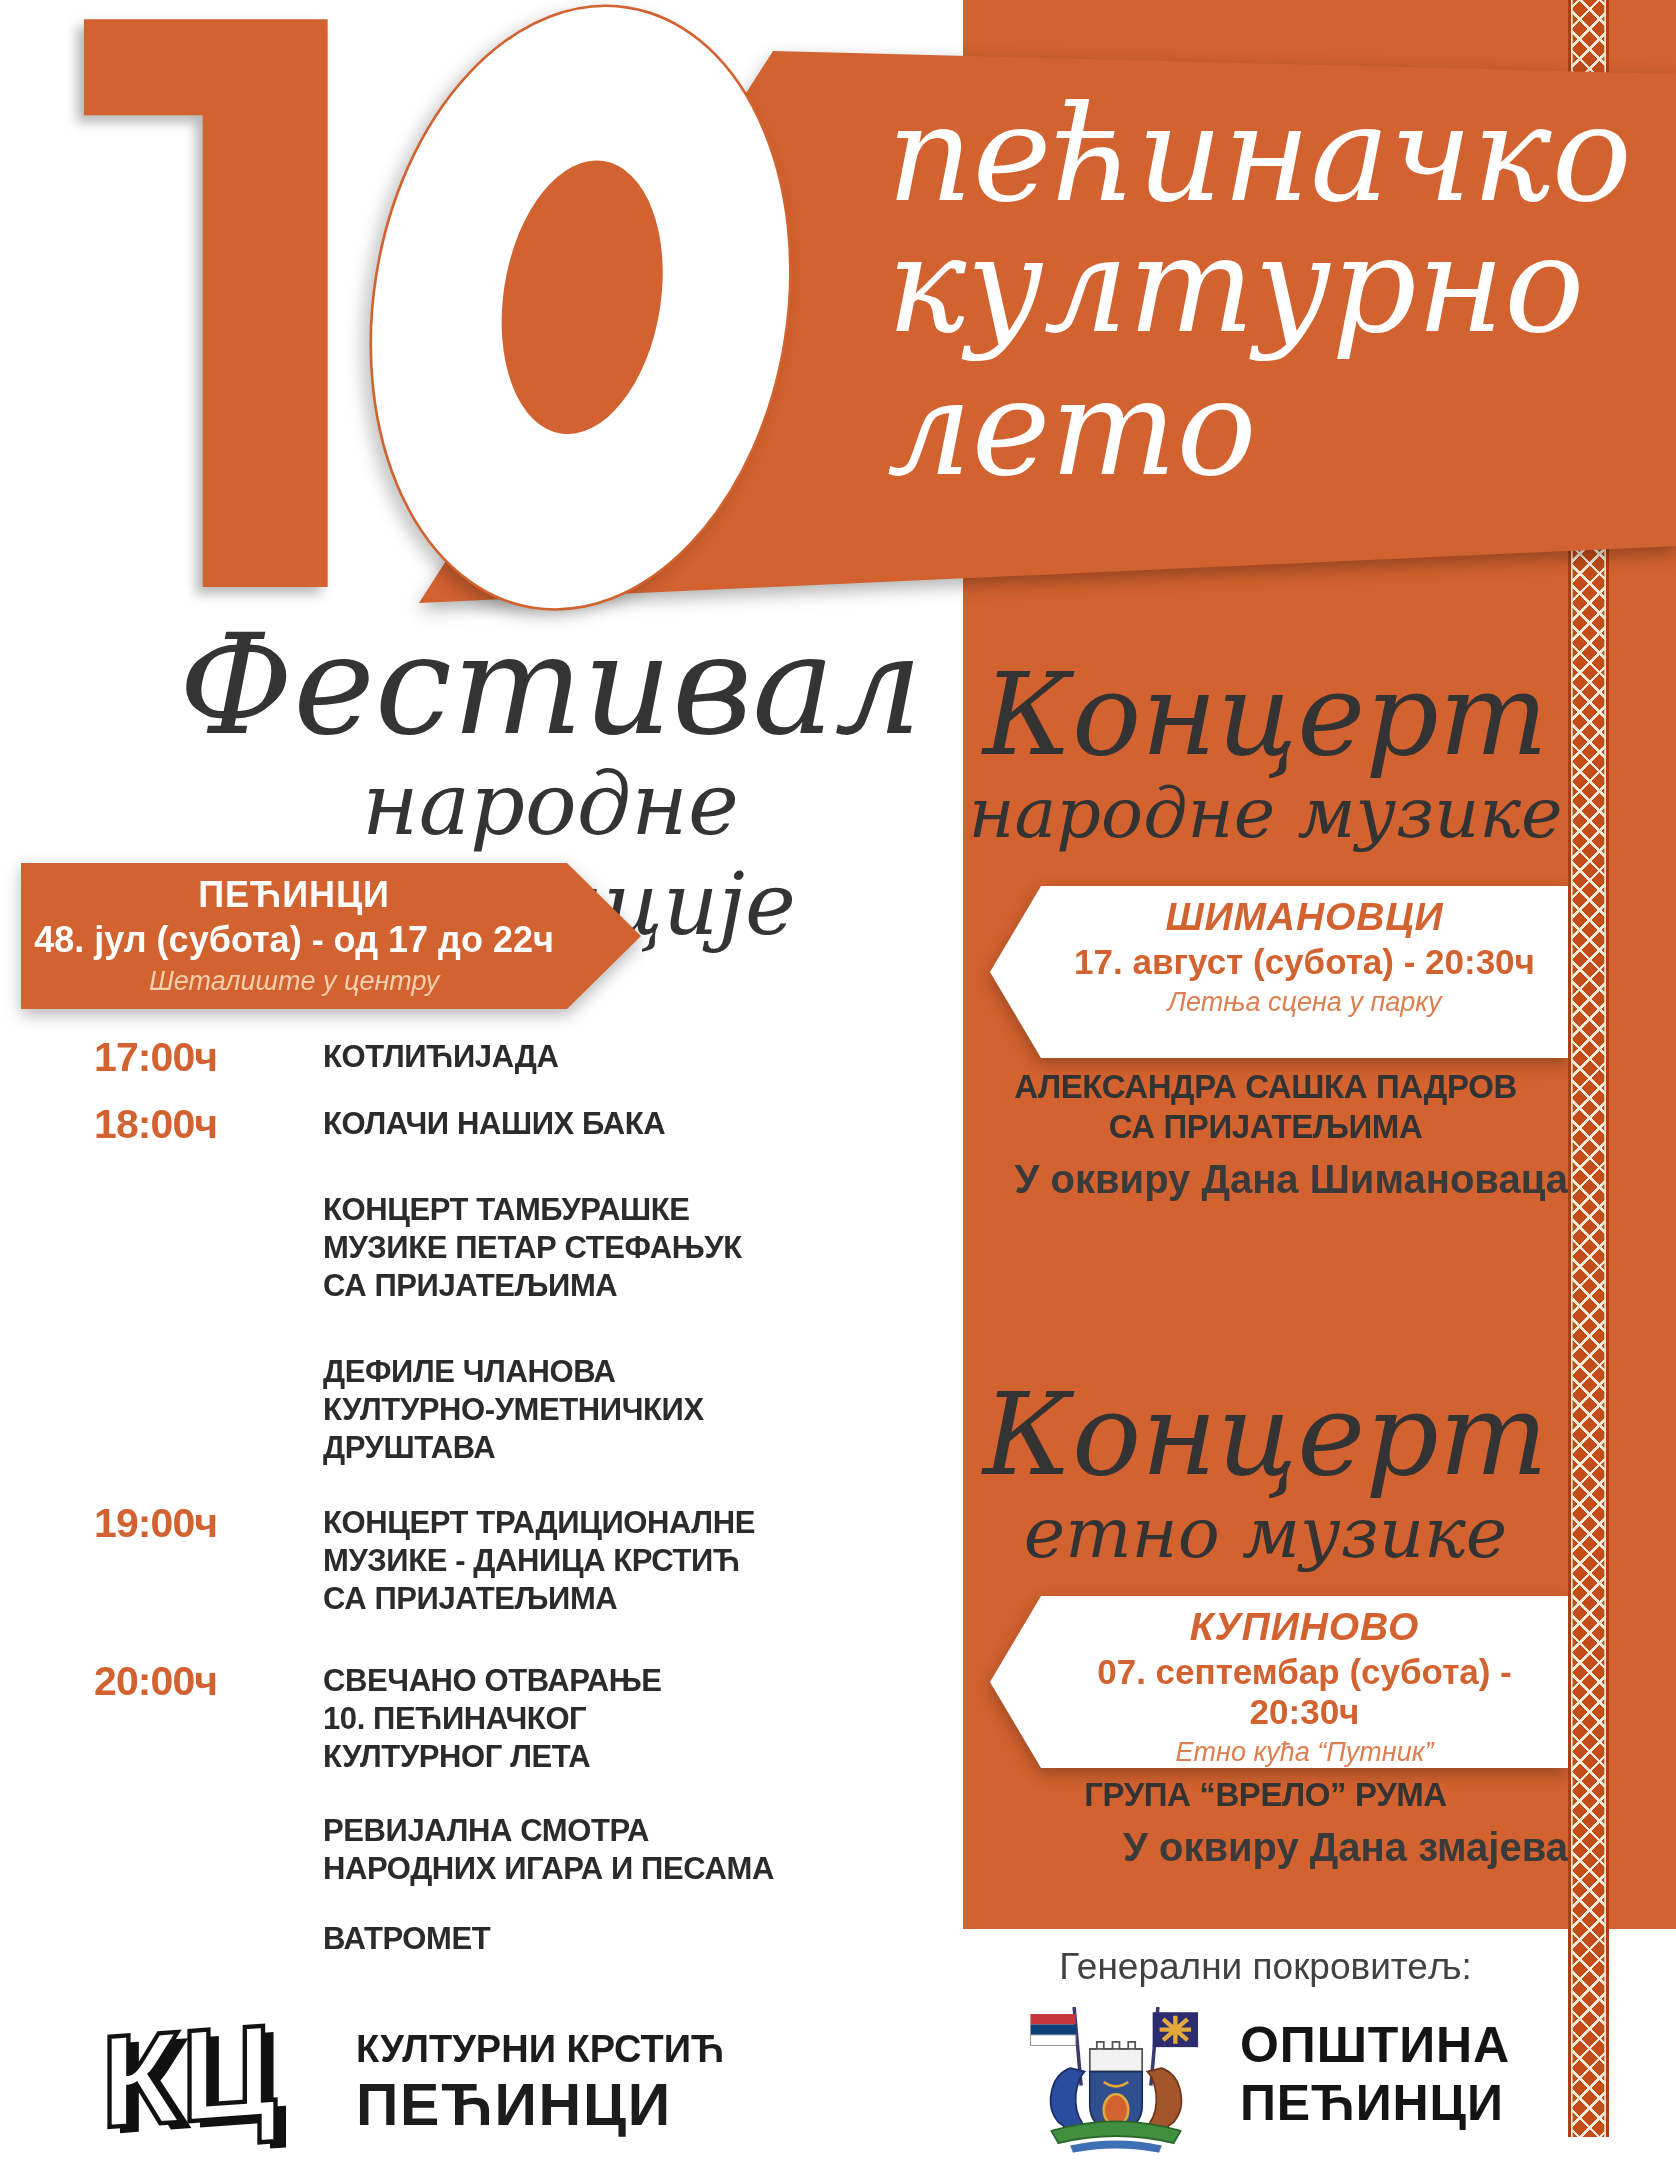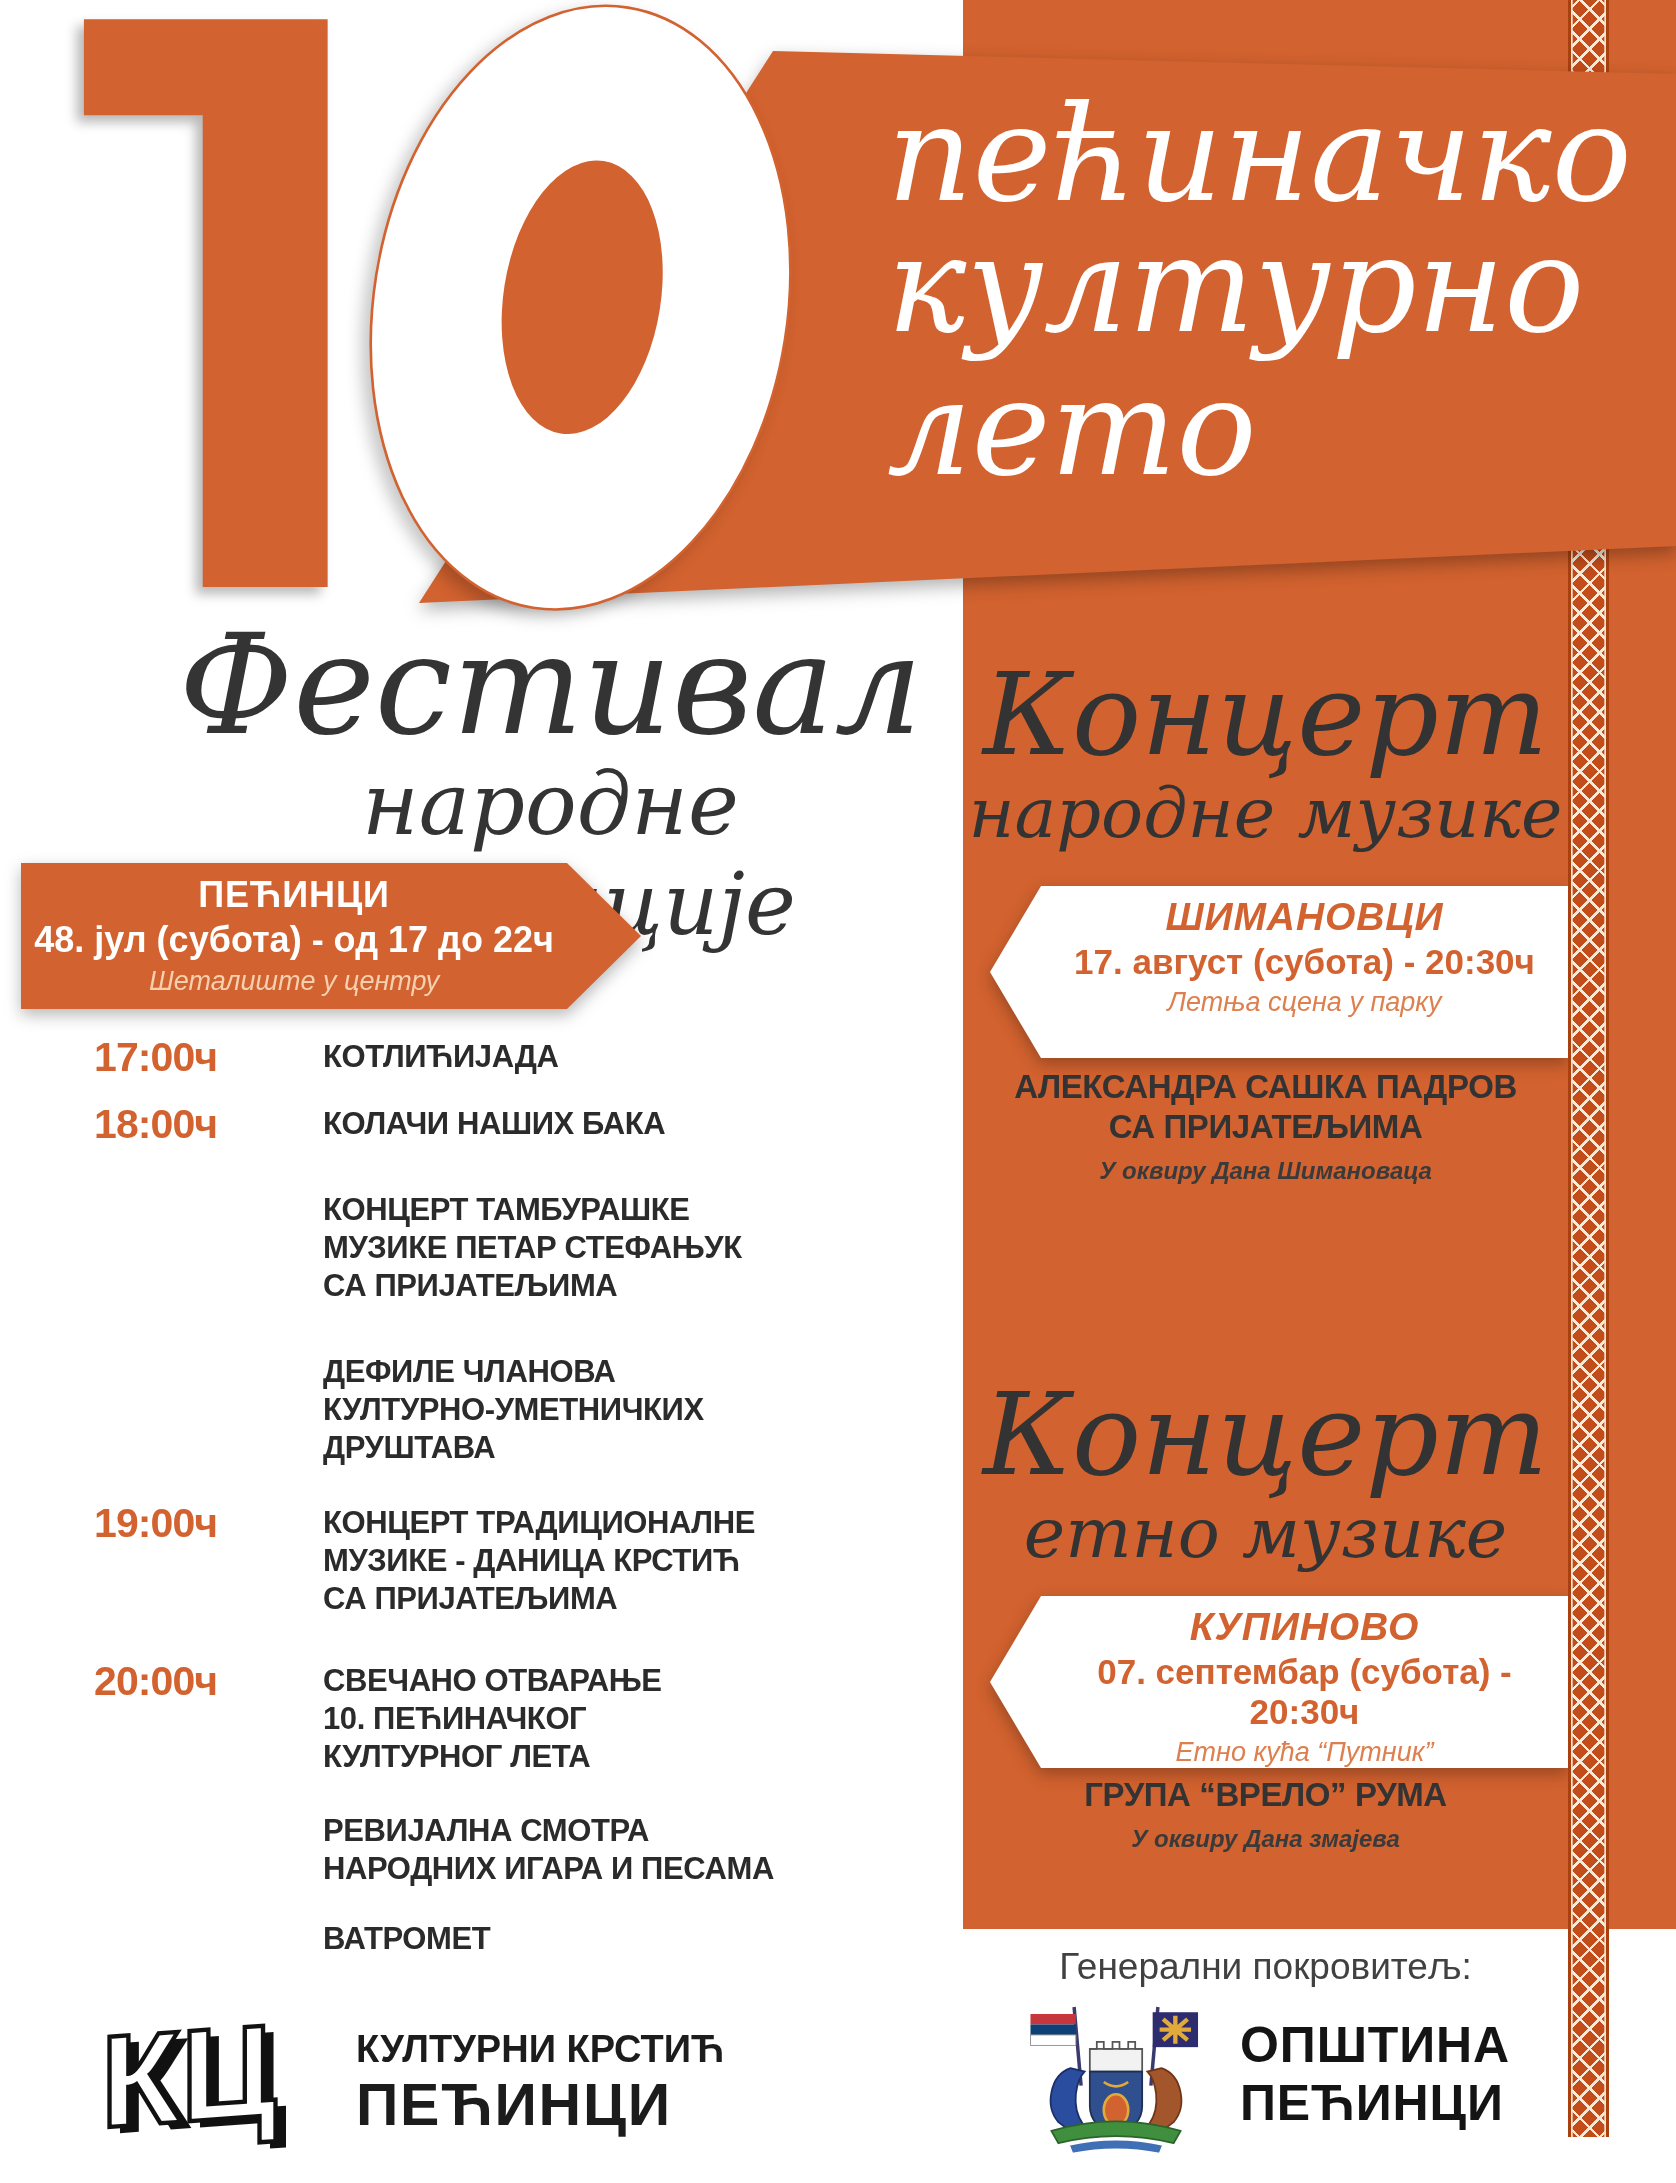--- a/index.html
+++ b/index.html
@@ -68,21 +68,21 @@
   #simanovci-banner{left:990px;top:886px;}
   #kupinovo-banner{left:990px;top:1596px;}
   .white-banner .arrow{width:100%;height:100%;background:#ffffff;
       clip-path:polygon(51px 0,100% 0,100% 100%,51px 100%,0 50%);
       text-align:center;box-sizing:border-box;padding-left:51px;}
   .wb-place{font-size:39px;font-weight:700;font-style:italic;color:#d2622f;letter-spacing:0.9px;padding-top:8.7px;}
   .wb-date{font-size:35px;font-weight:700;color:#d2622f;margin-top:3.5px;}
   .wb-venue{font-size:27px;font-style:italic;color:#dd7f4e;margin-top:4.4px;}
 
   .performer .p-line{font-size:33px;font-weight:700;color:#333333;line-height:40px;letter-spacing:-0.4px;}
-  .performer .p-note{font-size:24px;font-style:italic;font-weight:700;color:#3a3a3a;margin-top:9.6px;}
+  .performer .p-note{font-size:40px;font-weight:700;color:#3a3a3a;margin-top:9.6px;text-align:right;}
   #performer1{top:1067px;}
   #performer2{top:1775px;}
 
   
   .kc-logo{position:absolute;left:92px;top:2004px;z-index:2;}
   .kc-text{position:absolute;left:356px;top:2028px;color:#1c1c1c;z-index:2;}
   .kc-t1{font-size:38px;font-weight:700;letter-spacing:0;}
   .kc-t2{font-size:59px;font-weight:700;letter-spacing:1.7px;margin-top:0px;}
 
   .sponsor-label{position:absolute;left:963px;top:1946px;width:605px;text-align:center;

